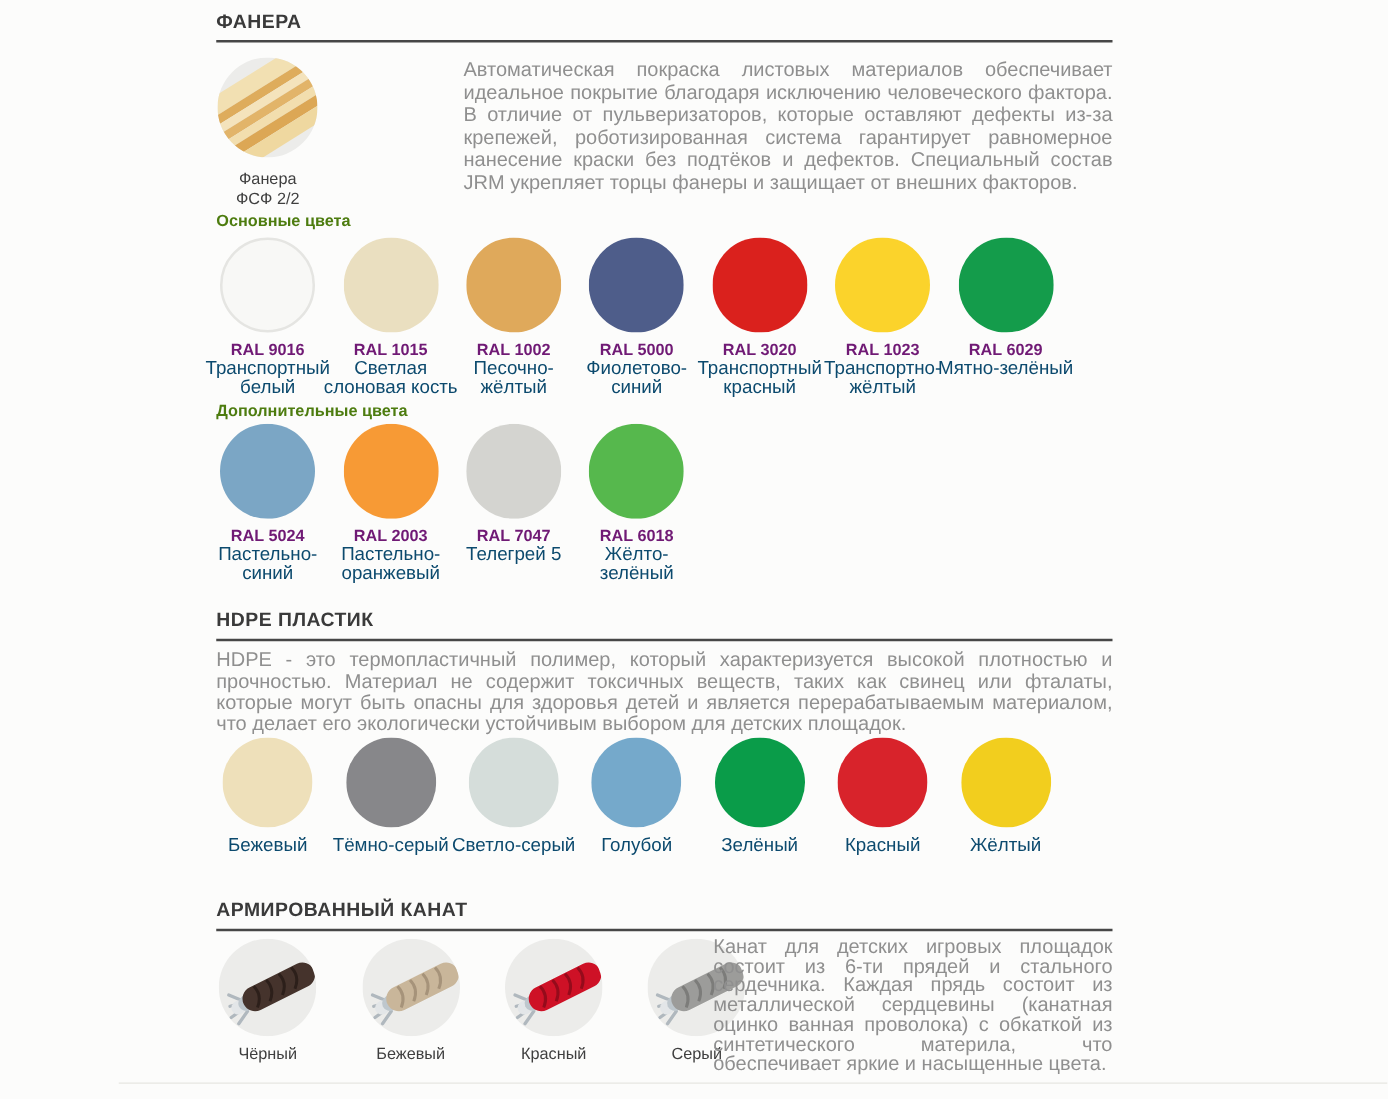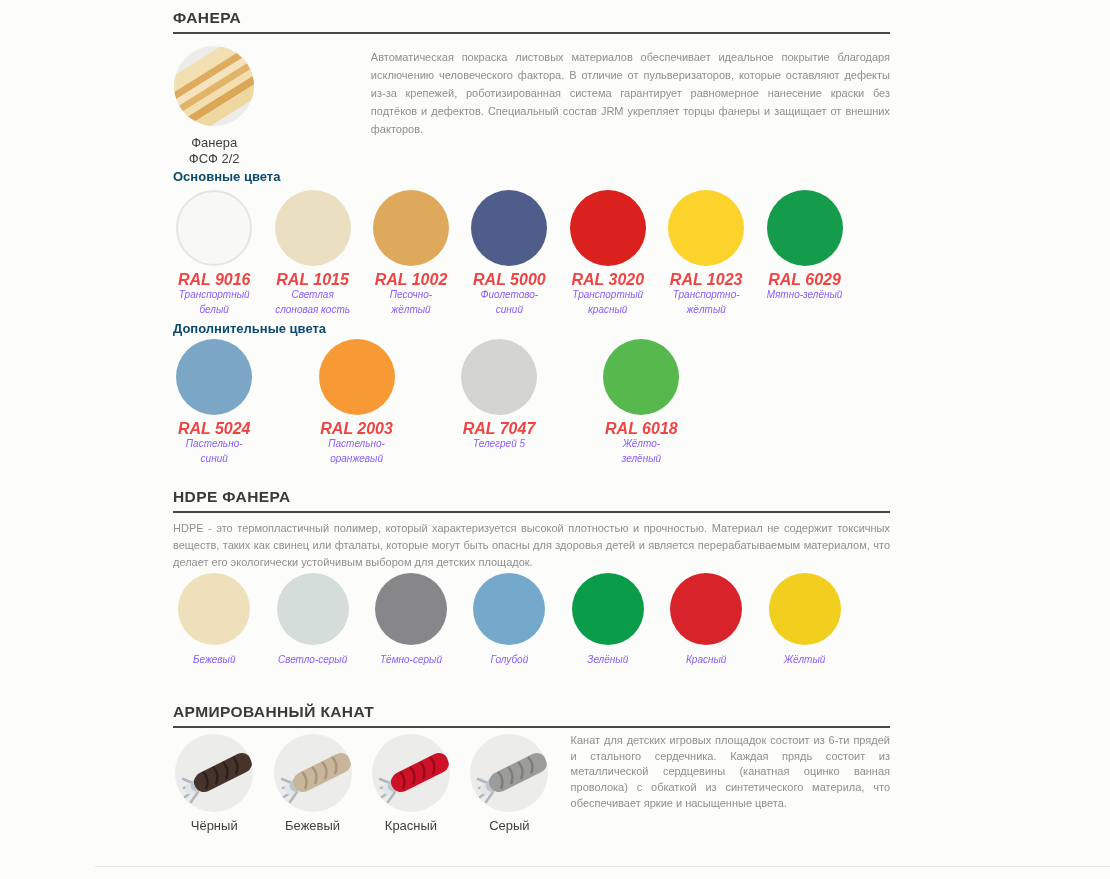--- a/index.html
+++ b/index.html
@@ -13,61 +13,61 @@
   #content { margin-left:173px; width:717px; }
 
   .section-title {
     margin:0; padding-top:9px;
     font-size:15.5px; font-weight:bold; letter-spacing:.4px;
     color:#3A3A3A;
   }
   .rule { border:none; border-top:2px solid #474747; margin:5px 0 0 0; }
 
   .para {
-    font-size:11px; line-height:18px; color:#8F8F8F;
+    font-size:16px; line-height:18px; color:#8F8F8F;
     text-align:justify; text-align-last:left; margin:0;
   }
 
   
   .cells-row { display:flex; align-items:flex-start; margin-left:-8px; }
   .cell { width:98.4px; flex:0 0 98.4px; text-align:center; }
 
   
   .materials-wrap { display:flex; align-items:flex-start; margin-top:12px; }
   .mat-cells { display:flex; margin-left:-8px; width:196.8px; flex:0 0 196.8px; }
   .mat-svg { width:80px; height:80px; display:block; margin:0 auto; }
   .mat-label {
     margin:9px -14px 0 -14px; font-size:13px; line-height:16px;
     color:#3F3F3F; white-space:pre-line; text-align:center;
   }
   .materials-wrap .para { flex:1; margin-left:9px; margin-top:2px; }
 
-  .sub-label { font-size:13px; font-weight:bold; color:#0c4a6e; margin:0; line-height:16px; }
+  .sub-label { font-size:13px; font-weight:bold; color:#4d7c0f; margin:0; line-height:16px; }
 
   .circle {
     border-radius:50%; margin:0 auto; box-sizing:border-box;
     border:2px solid transparent;
   }
   .c76 { width:76px; height:76px; }
   .c72 { width:72px; height:72px; }
-  .swatch-code { margin-top:6px; font-size:16px; font-weight:bold; line-height:15px; color:#ef4444;font-style:italic; }
-  .swatch-name { font-size:10px; line-height:15px; color:#8b5cf6; white-space:pre-line; margin:0 -10px;font-style:italic; }
+  .swatch-code { margin-top:6px; font-size:13px; font-weight:bold; line-height:15px; color:#701a75; }
+  .swatch-name { font-size:15px; line-height:15px; color:#0c4a6e; white-space:pre-line; margin:0 -10px; }
 
   
   #main-colors-label   { margin-top:2px; }
   #main-colors-row     { margin-top:5px; }
   #add-colors-label    { margin-top:4px; }
-  #add-colors-row      { margin-top:2px;gap:44px; }
+  #add-colors-row      { margin-top:2px; }
   #hdpe-title          { margin-top:13px; }
   #hdpe-para           { margin-top:7px; line-height:17px; }
   #hdpe-row            { margin-top:2px; }
   #hdpe-row .swatch-name { margin-top:7px; }
   #rope-title          { margin-top:27px; }
   .rope-wrap           { display:flex; align-items:flex-start; margin-top:6px; }
-  .rope-cells { display:flex; margin-left:-8px; width:393.6px; flex:0 0 393.6px; }
+  .rope-cells { display:flex; margin-left:-8px; width:393.6px; flex:0 0 393.6px;gap:16px; }
   .rope-svg { width:78px; height:78px; display:block; margin:0 auto; }
   .rope-name { margin-top:6px; font-size:13px; line-height:15px; color:#3F3F3F; }
   .rope-wrap .para { flex:1; margin-left:12px; line-height:15.7px; margin-top:-1px; }
 
   #bottom-line {
     position:absolute; left:95px; top:866px; width:1015px; height:0;
     border-top:1px solid #E6E6E2;
   }
 </style>
 </head>
@@ -172,36 +172,36 @@
       <div class="swatch-name">Телегрей 5</div>
     </div>
     <div class="cell">
       <div class="circle c76" style="background-color: rgb(86, 184, 77);"></div>
       <div class="swatch-code">RAL 6018</div>
       <div class="swatch-name">Жёлто-
 зелёный</div>
     </div>
   </div>
 
-  <h2 class="section-title" id="hdpe-title">HDPE ФАНЕРА</h2>
+  <h2 class="section-title" id="hdpe-title">HDPE ПЛАСТИК</h2>
   <hr class="rule">
   <p class="para" id="hdpe-para">HDPE - это термопластичный полимер, который характеризуется высокой плотностью и прочностью. Материал не содержит токсичных веществ, таких как свинец или фталаты, которые могут быть опасны для здоровья детей и является перерабатываемым материалом, что делает его экологически устойчивым выбором для детских площадок.</p>
 
   <div class="cells-row" id="hdpe-row">
     <div class="cell">
       <div class="circle c72" style="background-color: rgb(238, 224, 186);"></div>
       <div class="swatch-name">Бежевый</div>
     </div>
     <div class="cell">
+      <div class="circle c72" style="background-color: rgb(135, 135, 138);"></div>
+      <div class="swatch-name">Тёмно-серый</div>
+    </div>
+    <div class="cell">
       <div class="circle c72" style="background-color: rgb(213, 221, 218);"></div>
       <div class="swatch-name">Светло-серый</div>
-    </div>
-    <div class="cell">
-      <div class="circle c72" style="background-color: rgb(135, 135, 138);"></div>
-      <div class="swatch-name">Тёмно-серый</div>
     </div>
     <div class="cell">
       <div class="circle c72" style="background-color: rgb(117, 169, 203);"></div>
       <div class="swatch-name">Голубой</div>
     </div>
     <div class="cell">
       <div class="circle c72" style="background-color: rgb(10, 156, 73);"></div>
       <div class="swatch-name">Зелёный</div>
     </div>
     <div class="cell">

